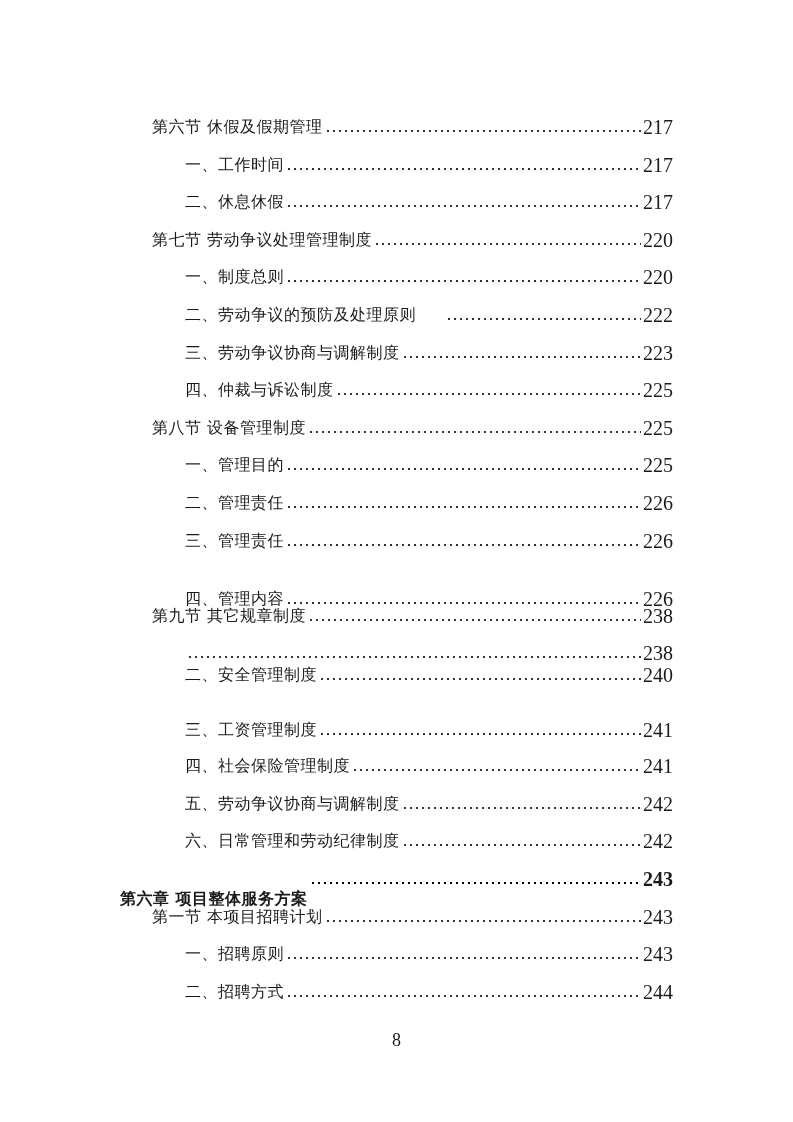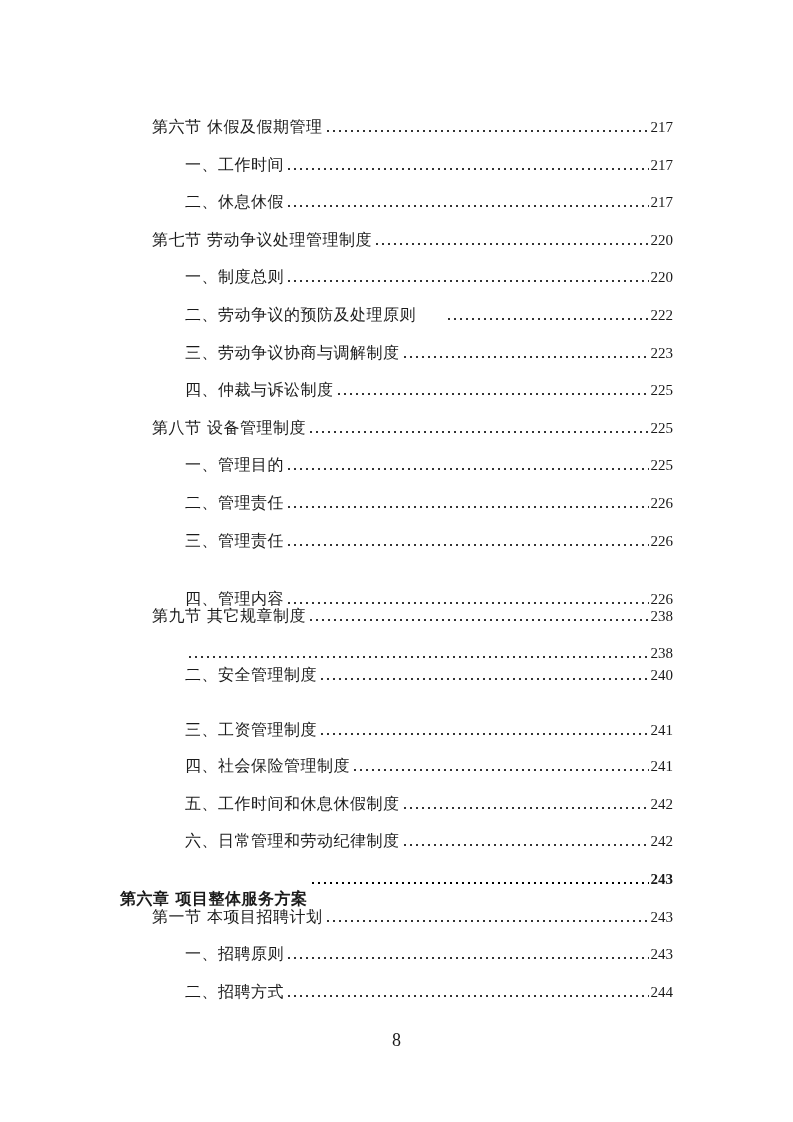--- a/index.html
+++ b/index.html
@@ -6,21 +6,21 @@
   body { width: 793px; height: 1122px; position: relative; overflow: hidden;
          font-family: "DejaVu Serif", "Liberation Serif", serif; color: #1a1a1a; }
   .toc { position: absolute; left: 0; top: 113px; width: 793px; }
   .toc-row { position: absolute; left: 0; width: 793px; height: 28px;
              display: flex; align-items: center; font-size: 16px; line-height: 28px; }
   .toc-row .title { white-space: nowrap; flex: 0 0 auto; letter-spacing: 0.5px; }
   .toc-row .leader { flex: 1 1 auto; height: 28px; margin: 0 2px;
                      background-image: radial-gradient(circle, #333 0.9px, transparent 1.1px);
                      background-size: 6px 4px; background-repeat: repeat-x;
                      background-position: left 16px; }
-  .toc-row .page { flex: 0 0 auto; font-family: "Liberation Serif", serif; font-size: 15px; }
+  .toc-row .page { flex: 0 0 auto; font-family: "Liberation Serif", serif; font-size: 20px; }
   .lvl-chapter { font-weight: bold; }
   .lvl-chapter .title { font-family: "DejaVu Sans", sans-serif; font-weight: bold; margin-top: 40px; }
   .lvl-chapter .page { font-weight: bold; }
   .lvl-chapter .leader { background-image: radial-gradient(circle, #000 1px, transparent 1.3px); }
   .row-inner { position: absolute; top: 0; height: 28px; display: flex; align-items: center; right: 120px; }
   .ind-0 { left: 120px; }
   .ind-1 { left: 152px; }
   .ind-2 { left: 185px; }
   .page-number { position: absolute; left: 0; width: 793px; top: 1030px; text-align: center;
                  font-family: "Liberation Serif", serif; font-size: 18px; }
@@ -149,21 +149,21 @@
     </div>
   <div class="toc-row" style="top:639.2px">
       <div class="row-inner ind-2">
         <span class="title">四、社会保险管理制度</span>
         <span class="leader"></span>
         <span class="page">241</span>
       </div>
     </div>
   <div class="toc-row" style="top:676.8px">
       <div class="row-inner ind-2">
-        <span class="title">五、工作时间和休息休假制度</span>
+        <span class="title">五、劳动争议协商与调解制度</span>
         <span class="leader"></span>
         <span class="page">242</span>
       </div>
     </div>
   <div class="toc-row" style="top:714.4px">
       <div class="row-inner ind-2">
         <span class="title">六、日常管理和劳动纪律制度</span>
         <span class="leader"></span>
         <span class="page">242</span>
       </div>

